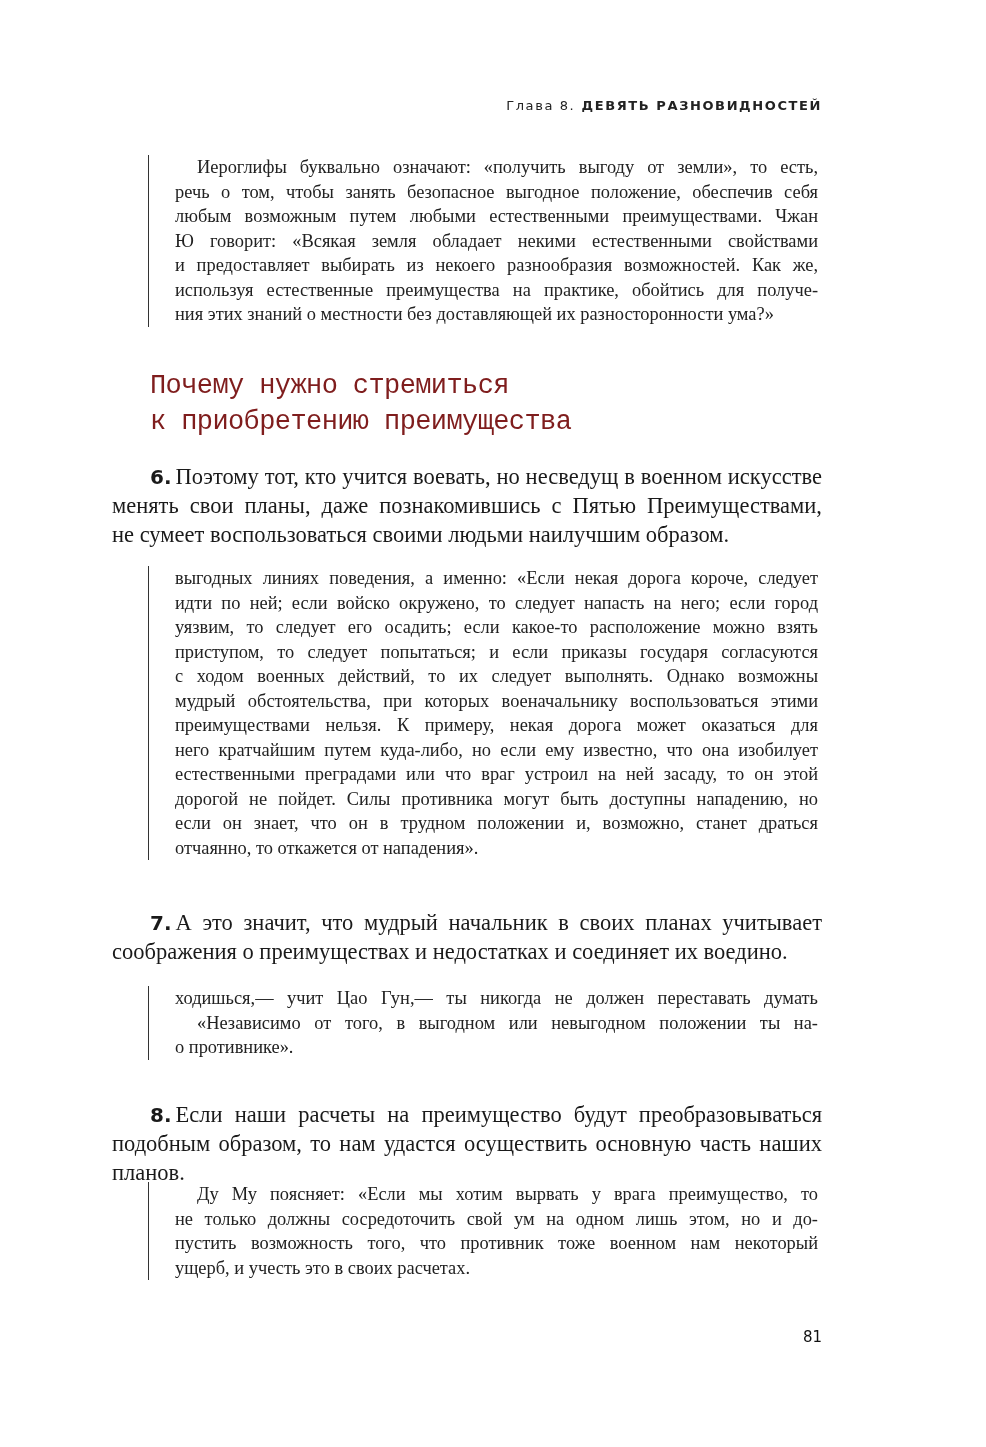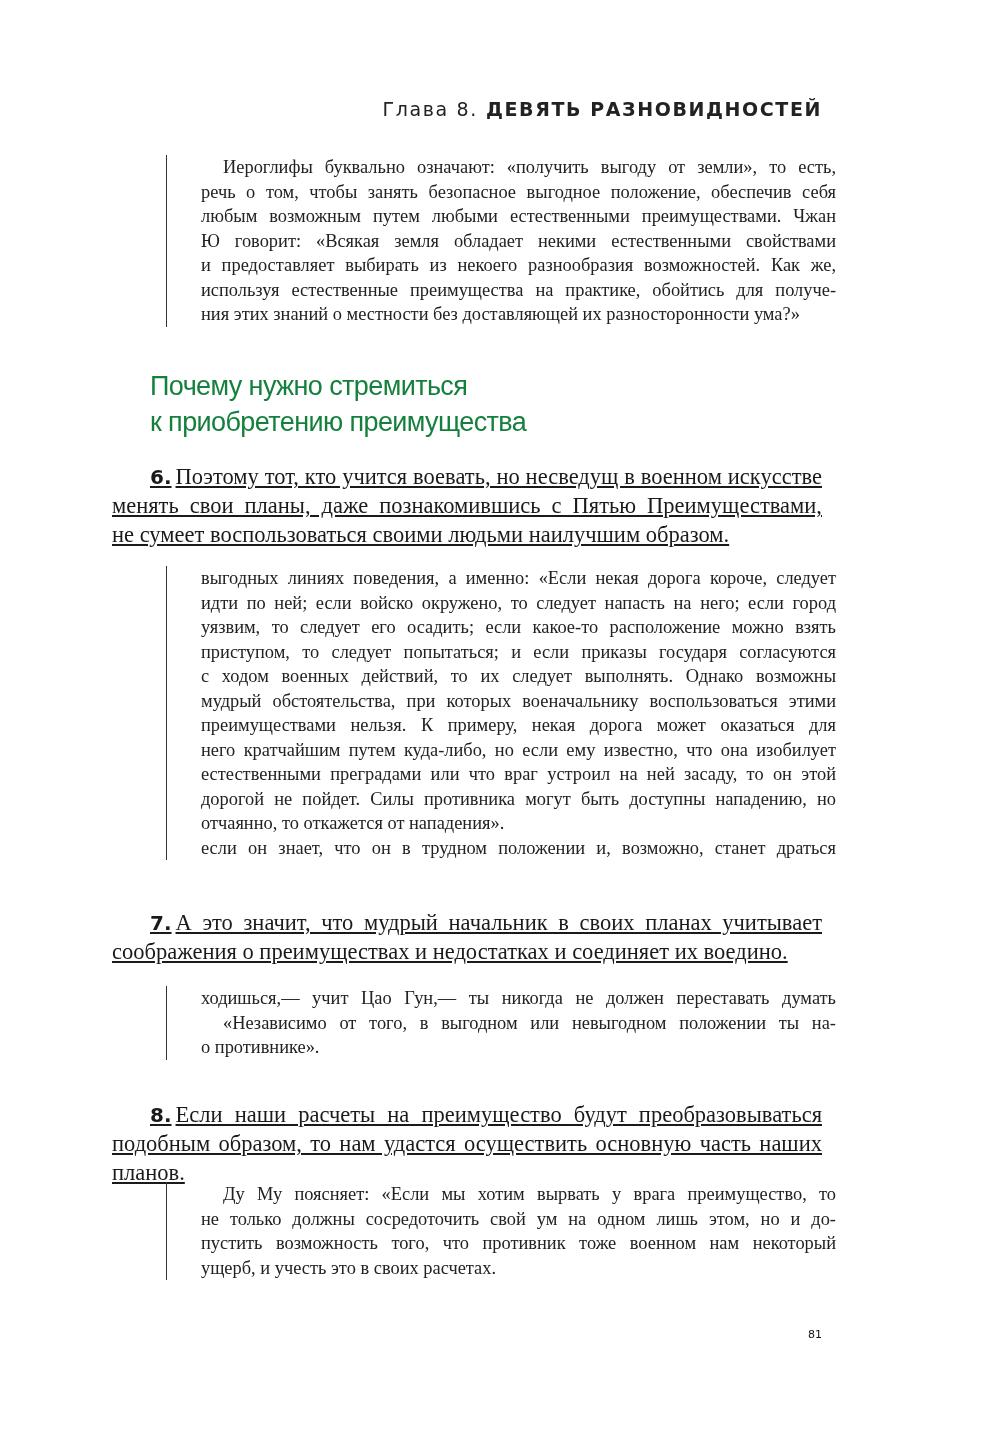--- a/index.html
+++ b/index.html
@@ -1,48 +1,48 @@
 <!DOCTYPE html>
 <html><head>
 <meta charset="utf-8">
 <style>
   html, body { margin: 0; padding: 0; background: #ffffff; }
   body { width: 986px; height: 1447px; position: relative; overflow: hidden; color: #1a1a1a; }
   .page { position: absolute; left: 0; top: 0; width: 986px; height: 1447px; background: #ffffff; }
   .running-head {
     position: absolute; right: 164px; top: 98px;
-    font-family: "DejaVu Sans", sans-serif; font-size: 19px; letter-spacing: 1.6px;
+    font-family: "DejaVu Sans", sans-serif; font-size: 13px; letter-spacing: 1.6px;
     font-weight: bold; color: #222;
   }
   .running-head .chap { font-weight: normal; }
   .quote {
-    position: absolute; left: 166px; width: 670px;
-    border-left: 1.5px solid #333; padding-left: 34px; box-sizing: border-box;
+    position: absolute; left: 148px; width: 670px;
+    border-left: 1.5px solid #333; padding-left: 26px; box-sizing: border-box;
     font-family: "Liberation Serif", serif; font-size: 18.4px; color: #222;
   }
   .quote .ln { display: block; height: 24.5px; line-height: 24.5px; white-space: nowrap; text-align: justify; text-align-last: justify; }
   .quote .ln.last { text-align-last: left; }
   .quote .ln.indent { padding-left: 22px; }
   .heading {
     position: absolute; left: 150px; top: 368px; width: 680px;
-    font-family: Liberation Sans, sans-serif; font-size: 27px; line-height: 36px; color: #15803d;
+    font-family: Liberation Mono, monospace; font-size: 27px; line-height: 36px; color: #7f1d1d;
     letter-spacing: -0.6px;
   }
   .heading .ln { display: block; }
   .para {
     position: absolute; left: 112px; width: 710px;
     font-family: "Liberation Serif", serif; font-size: 22.5px; color: #1a1a1a;
   }
-  .para .ln { display: block; height: 29px; line-height: 29px; white-space: nowrap; text-align: justify; text-align-last: justify; text-decoration: underline; }
+  .para .ln { display: block; height: 29px; line-height: 29px; white-space: nowrap; text-align: justify; text-align-last: justify; }
   .para .ln.last { text-align-last: left; }
   .para .ln.indent { padding-left: 38px; }
   .num { font-family: "DejaVu Sans", sans-serif; font-weight: bold; font-size: 20px; margin-right: 4px; }
   .folio {
     position: absolute; right: 164px; top: 1328px;
-    font-family: "DejaVu Sans", sans-serif; font-size: 11px; color: #111;
+    font-family: "DejaVu Sans", sans-serif; font-size: 15px; color: #111;
   }
 </style>
 </head>
 <body>
 
 <div class="page">
 
   <div class="running-head">
     <span class="chap">Глава 8.</span>
     <span>ДЕВЯТЬ РАЗНОВИДНОСТЕЙ</span>
@@ -73,22 +73,22 @@
     <span class="ln">выгодных линиях поведения, а именно: «Если некая дорога короче, следует</span>
     <span class="ln">идти по ней; если войско окружено, то следует напасть на него; если город</span>
     <span class="ln">уязвим, то следует его осадить; если какое-то расположение можно взять</span>
     <span class="ln">приступом, то следует попытаться; и если приказы государя согласуются</span>
     <span class="ln">с ходом военных действий, то их следует выполнять. Однако возможны</span>
     <span class="ln">мудрый обстоятельства, при которых военачальнику воспользоваться этими</span>
     <span class="ln">преимуществами нельзя. К примеру, некая дорога может оказаться для</span>
     <span class="ln">него кратчайшим путем куда-либо, но если ему известно, что она изобилует</span>
     <span class="ln">естественными преградами или что враг устроил на ней засаду, то он этой</span>
     <span class="ln">дорогой не пойдет. Силы противника могут быть доступны нападению, но</span>
+    <span class="ln">если он знает, что он в трудном положении и, возможно, станет драться</span>
     <span class="ln last">отчаянно, то откажется от нападения».</span>
-    <span class="ln">если он знает, что он в трудном положении и, возможно, станет драться</span>
   </div>
 
   <div class="para" style="top:908px;">
     <span class="ln indent"><span class="num">7.</span><span>А это значит, что мудрый начальник в своих планах учитывает</span></span>
     <span class="ln last">соображения о преимуществах и недостатках и соединяет их воедино.</span>
   </div>
 
   <div class="quote" style="top:986px;">
     <span class="ln">ходишься,— учит Цао Гун,— ты никогда не должен переставать думать</span>
     <span class="ln indent">«Независимо от того, в выгодном или невыгодном положении ты на-</span>

